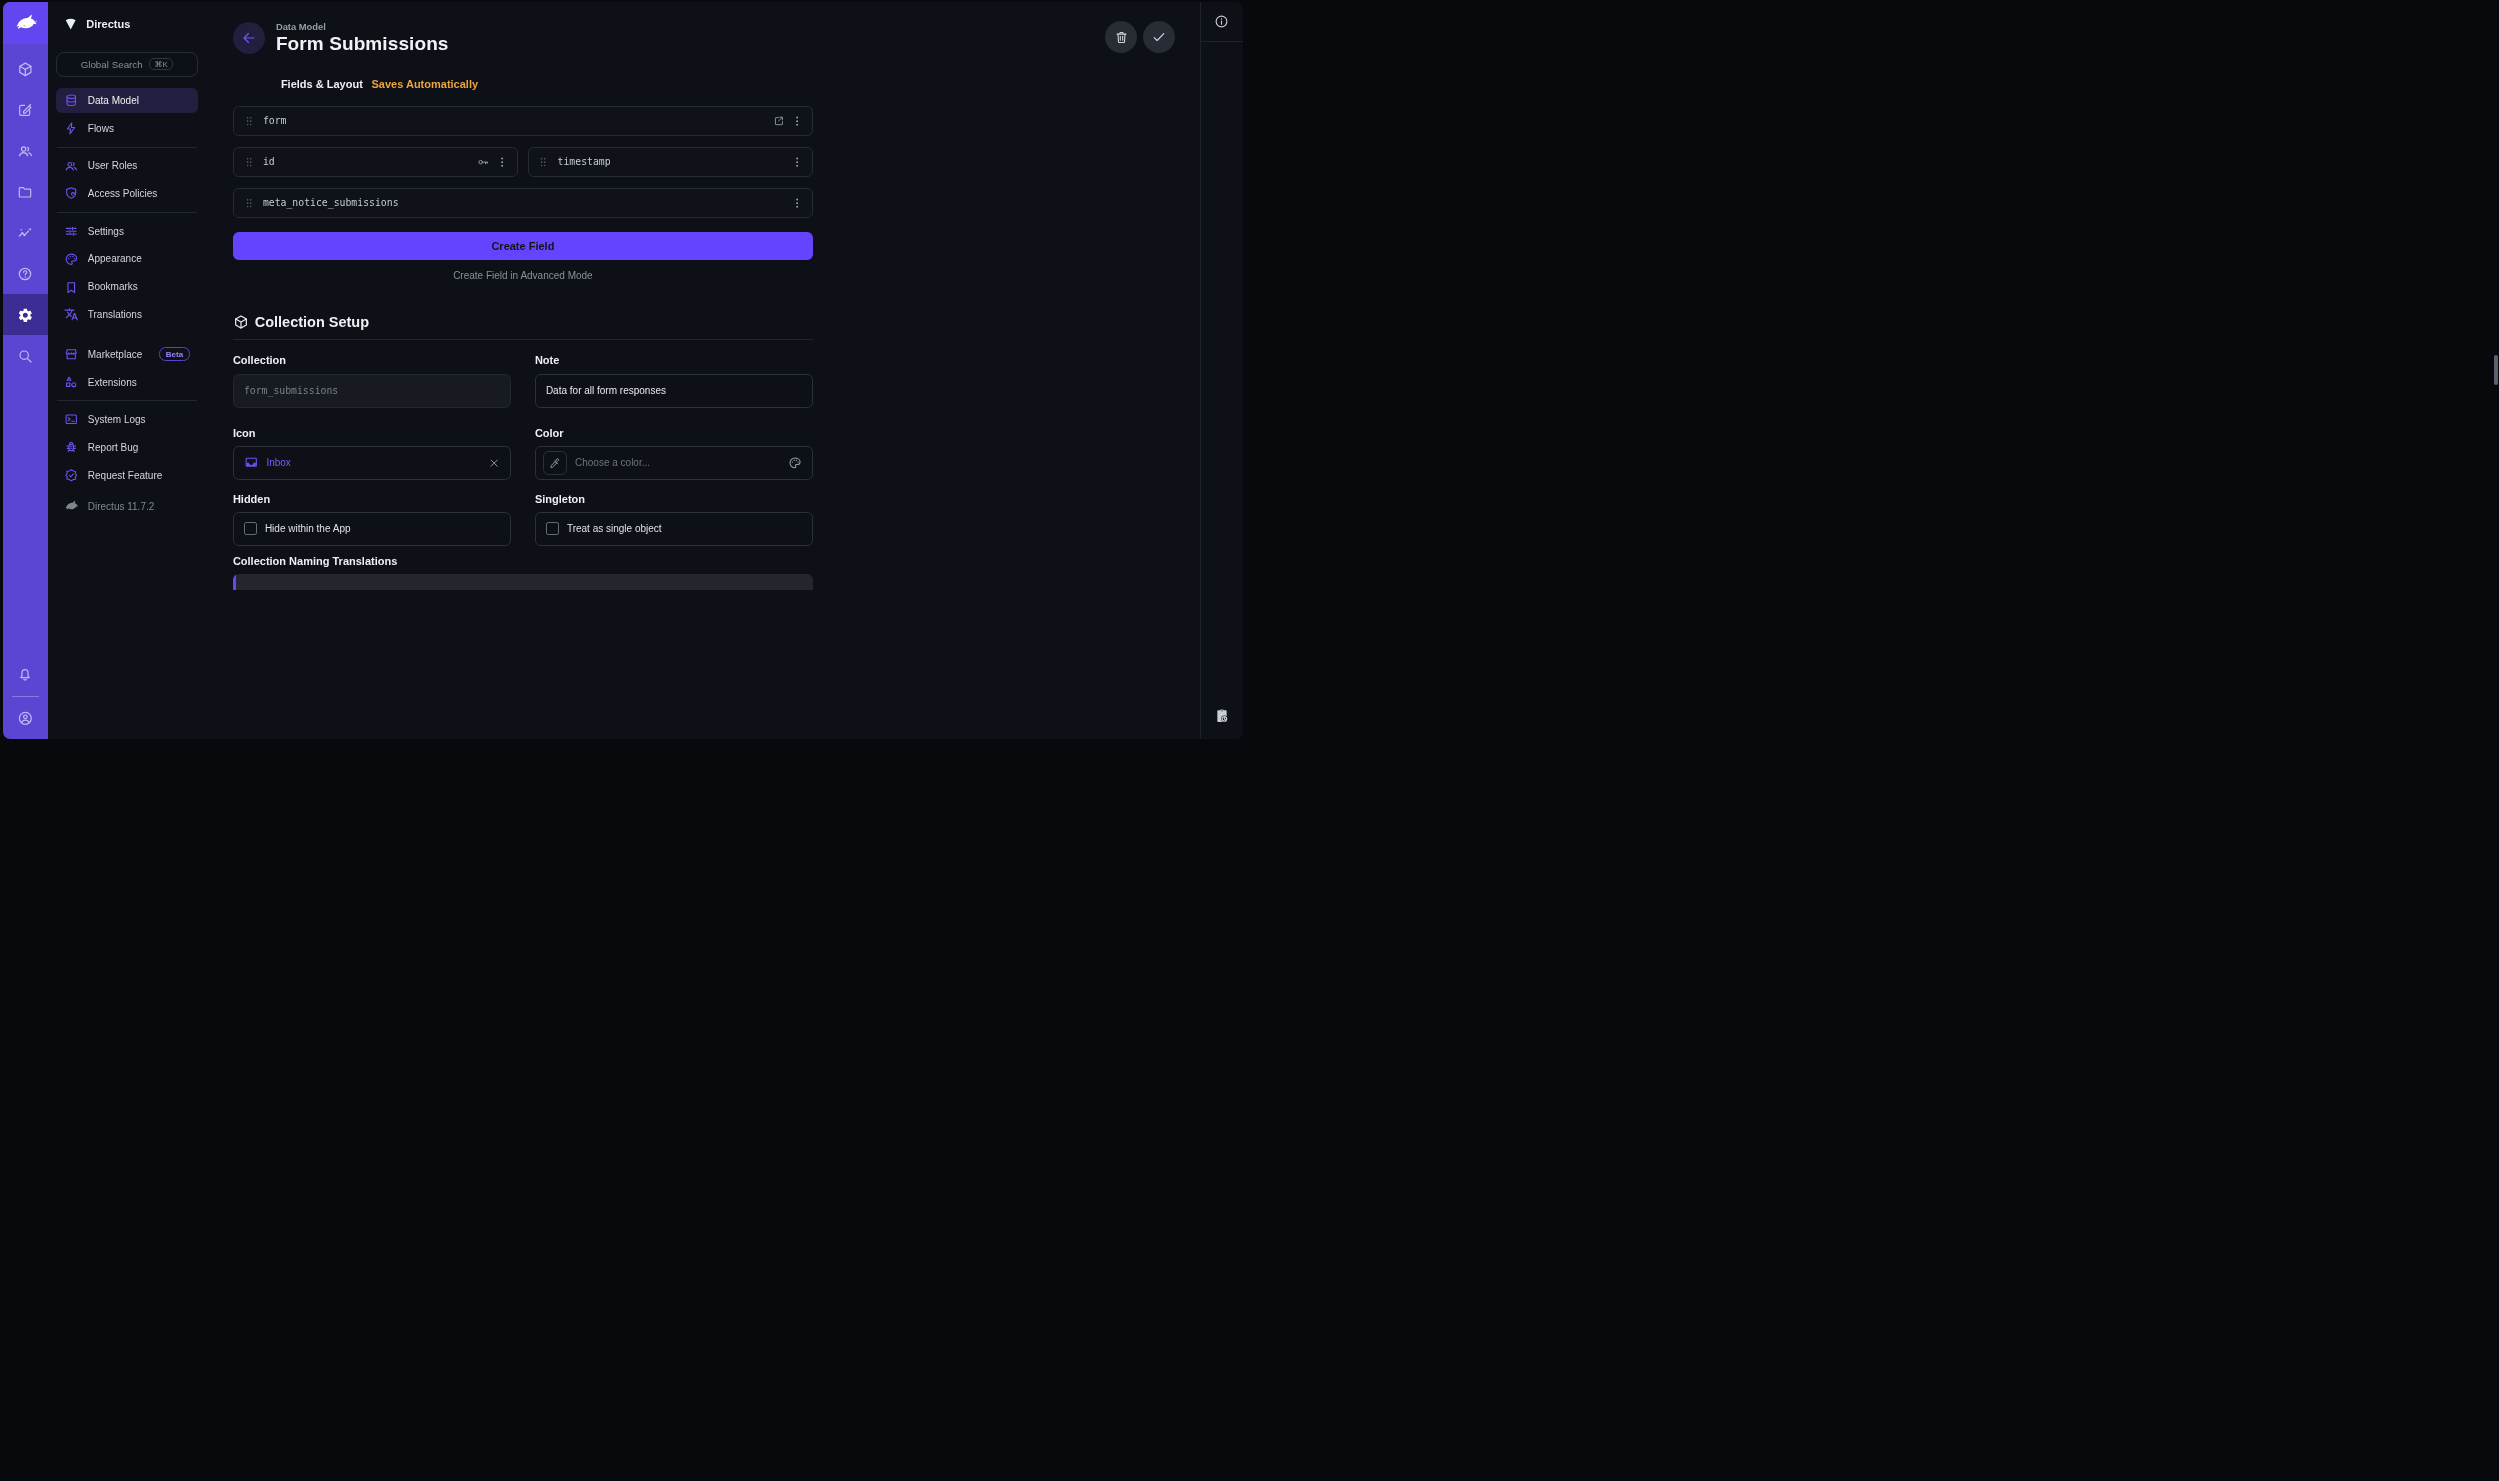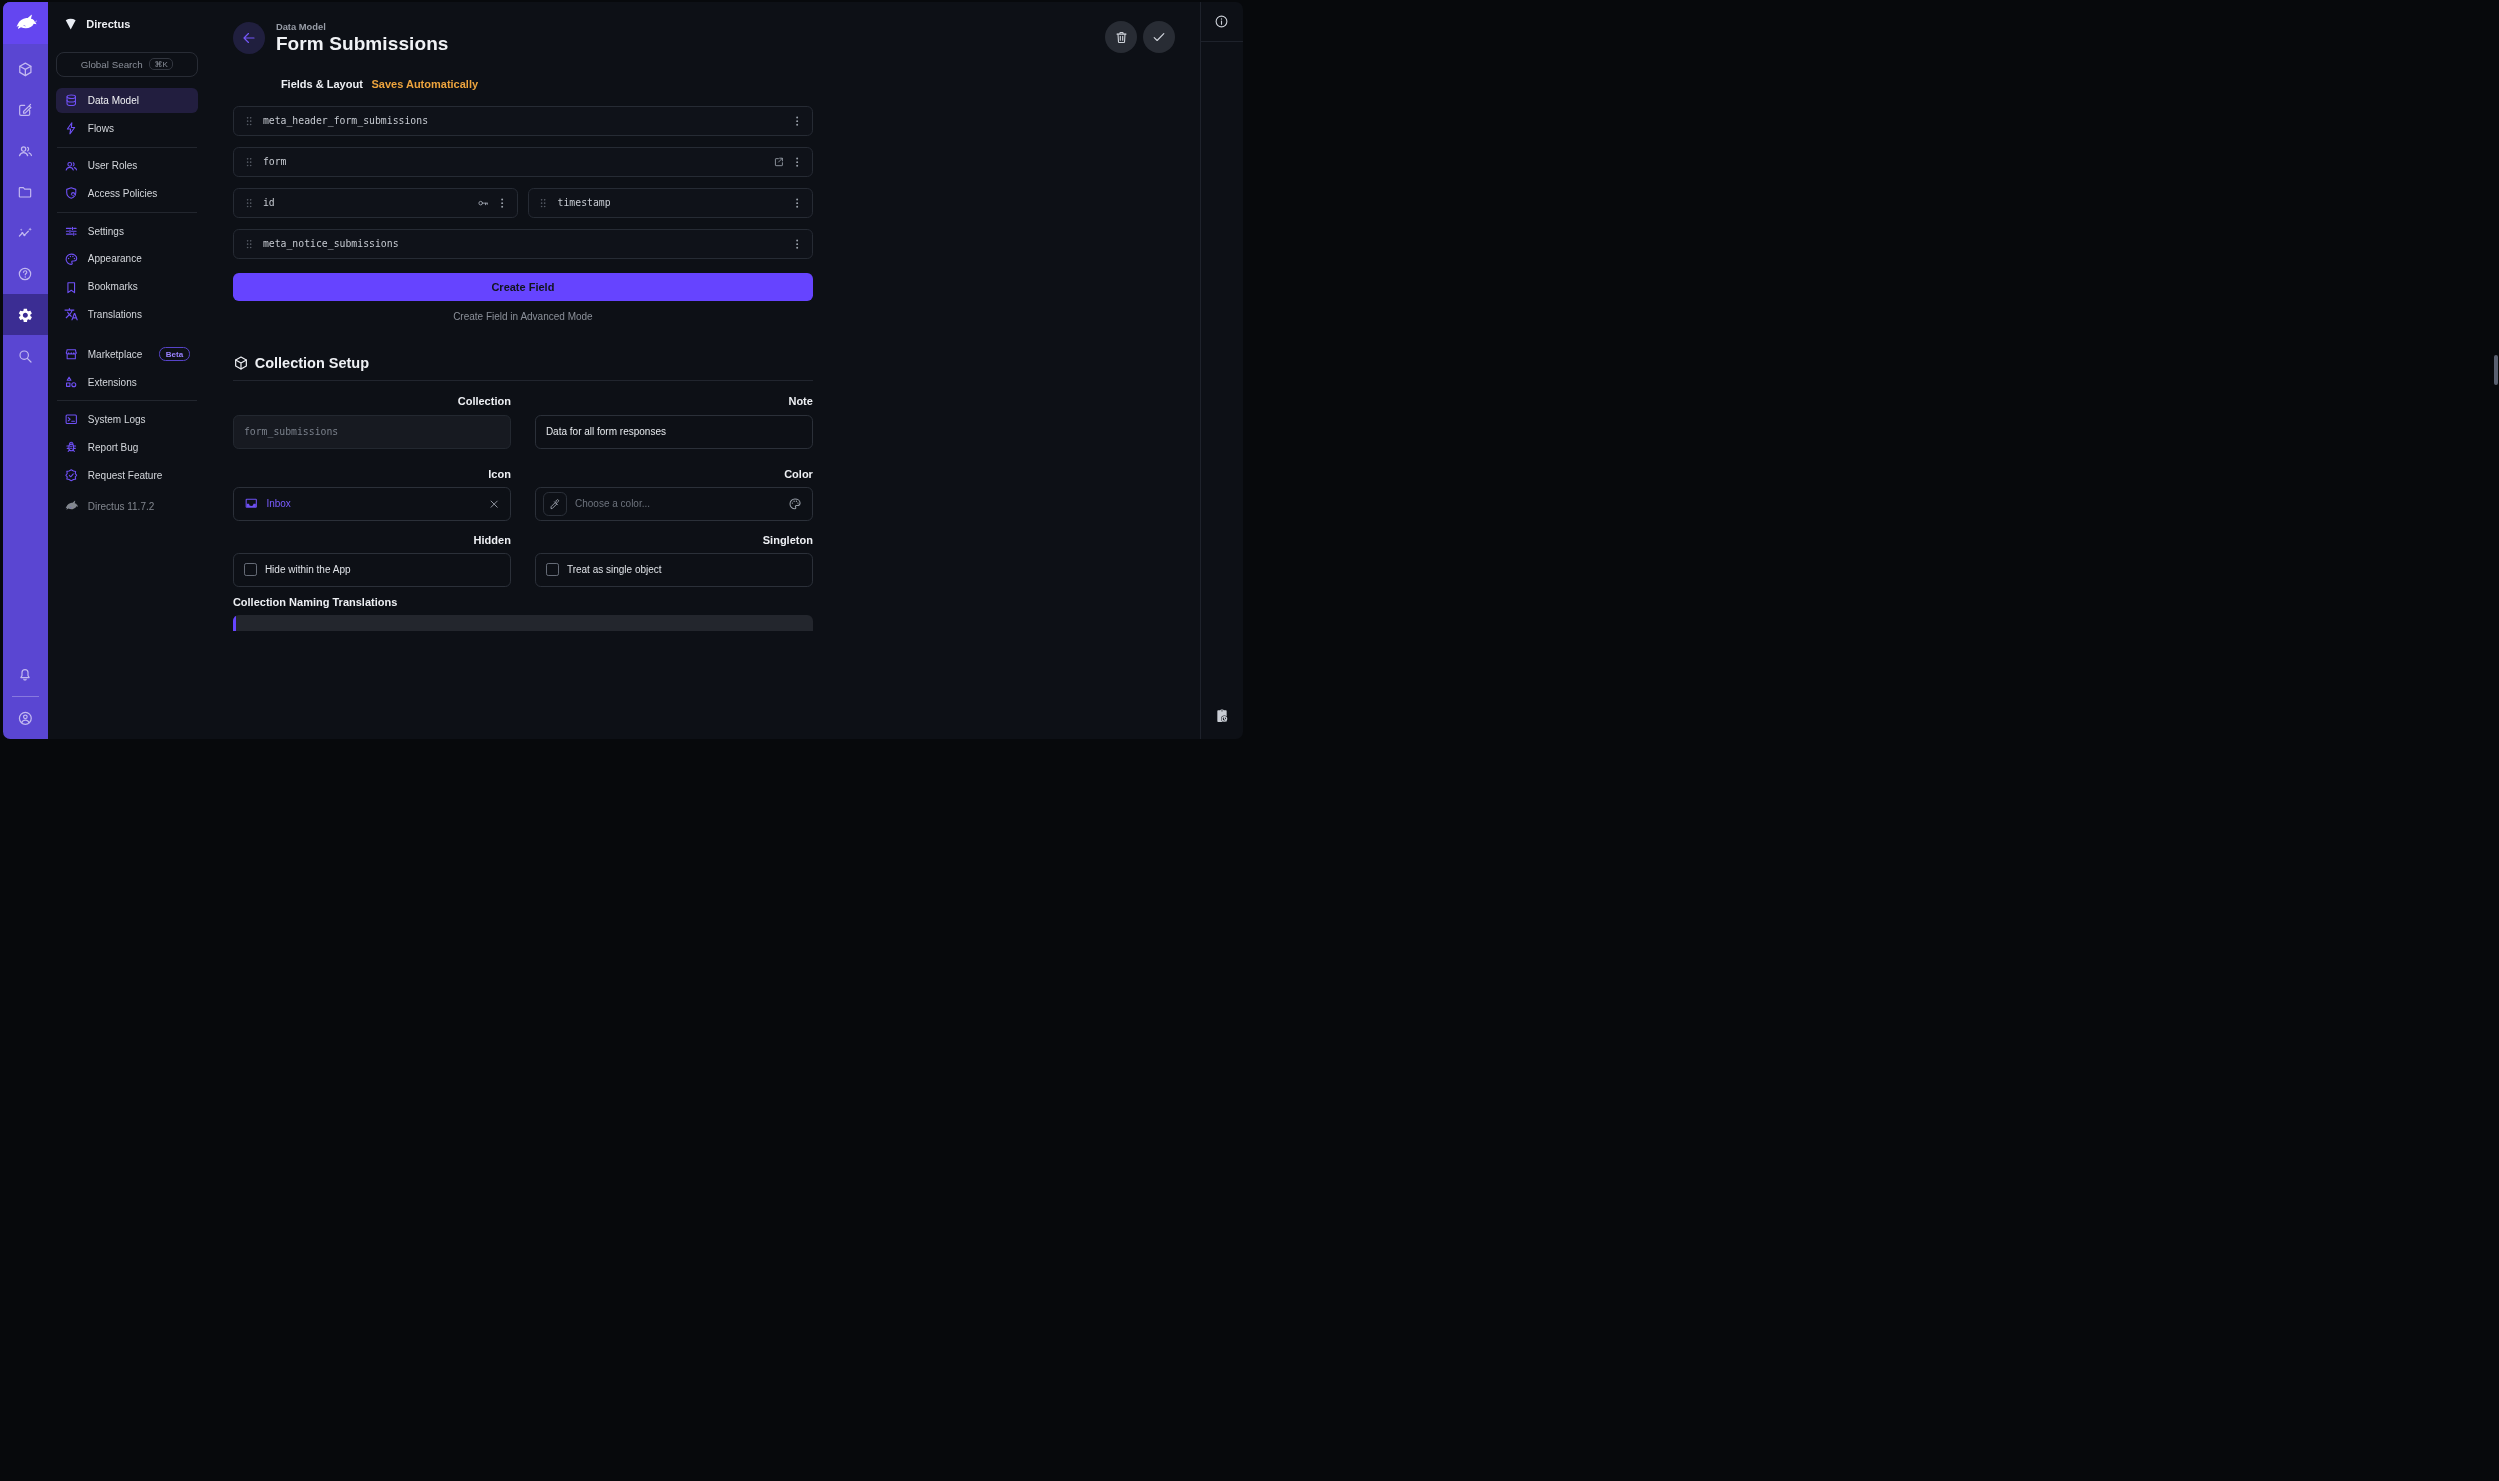--- a/index.html
+++ b/index.html
@@ -68,21 +68,21 @@
   .ricons { margin-left:auto; display:flex; align-items:center; gap:6.5px; color:#9aa0aa; }
   .ricons > span { cursor:pointer; display:flex; }
 
   .create-btn { margin-top:14.5px; height:28px; width:100%; border:none; border-radius:5.8px; background:#6644ff;
     color:#11141c; font-size:11px; font-weight:700; font-family:inherit; cursor:pointer; display:block; }
   .advanced { margin-top:9.4px; text-align:center; font-size:10px; color:#8b9099; cursor:pointer; }
 
   .setup-head { margin-top:33px; display:flex; align-items:center; gap:5.8px; color:#eef0f4; font-size:14.5px; font-weight:700; }
   .hdiv { margin-top:9.4px; height:0.7px; background:#21252e; }
 
-  .form-row { display:grid; grid-template-columns:1fr 1fr; gap:24px;text-align:right; }
+  .form-row { display:grid; grid-template-columns:1fr 1fr; gap:24px; }
   .mt20 { margin-top:14.5px; } .mt26 { margin-top:19px; } .mt22 { margin-top:16px; } .mt18 { margin-top:13px; }
   .flabel { font-size:11px; font-weight:700; color:#eef0f4; margin-bottom:7.2px; }
   .input { height:34px; border:0.7px solid #2b3039; border-radius:5.8px; display:flex; align-items:center;
     padding:0 10px; gap:8px; font-size:10px; color:#e7eaee; cursor:text; }
   .input.disabled { background:#171a21; border-color:#232830; color:#7a808b;
     font-family:"DejaVu Sans Mono", monospace; font-size:9.8px; cursor:default; }
   .placeholder { color:#6d737d; }
   .accent-text { color:#7a5cff; font-weight:500; }
   .input .trail { margin-left:auto; color:#9aa0aa; cursor:pointer; display:flex; }
   .tool-sq { width:24px; height:24px; border:0.7px solid #2b3039; border-radius:5.8px; margin-left:-2.9px;
@@ -503,35 +503,20 @@
         <span class="auto">Saves Automatically</span>
       </div>
 
       <div class="rows">
         <div class="frow">
           <span class="drag">
               <svg width="12.3" height="12.3" viewBox="0 0 24 24">
                 <use href="#i-drag"></use>
               </svg>
             </span>
-          <span class="fname">meta_header_form_submissions</span>
-          <span class="ricons">
-              <span>
-                <svg width="12.3" height="12.3" viewBox="0 0 24 24">
-                  <use href="#i-kebab"></use>
-                </svg>
-              </span>
-            </span>
-        </div>
-        <div class="frow">
-          <span class="drag">
-              <svg width="12.3" height="12.3" viewBox="0 0 24 24">
-                <use href="#i-drag"></use>
-              </svg>
-            </span>
           <span class="fname">form</span>
           <span class="ricons">
             <span>
                 <svg class="ic" width="11.6" height="11.6" viewBox="0 0 24 24">
                   <use href="#i-launch"></use>
                 </svg>
               </span>
             <span>
                 <svg width="12.3" height="12.3" viewBox="0 0 24 24">
                   <use href="#i-kebab"></use>

